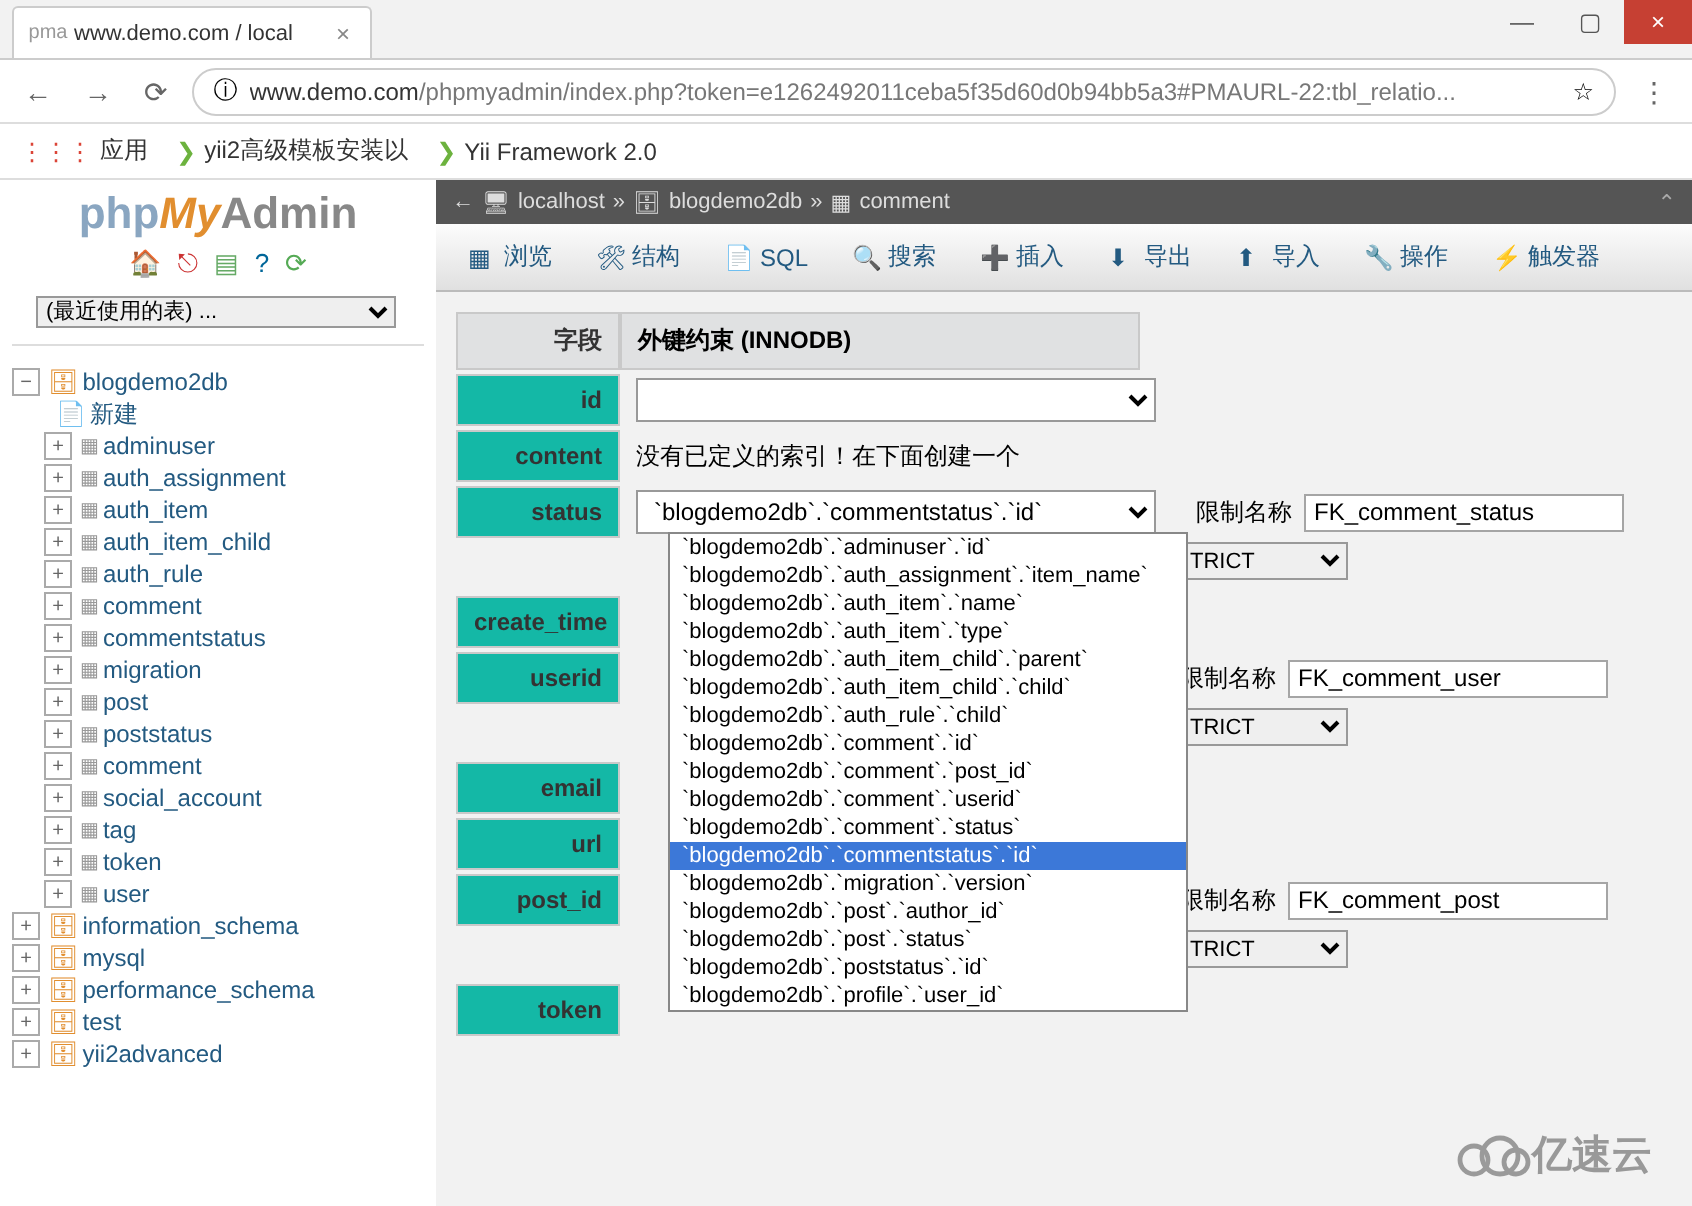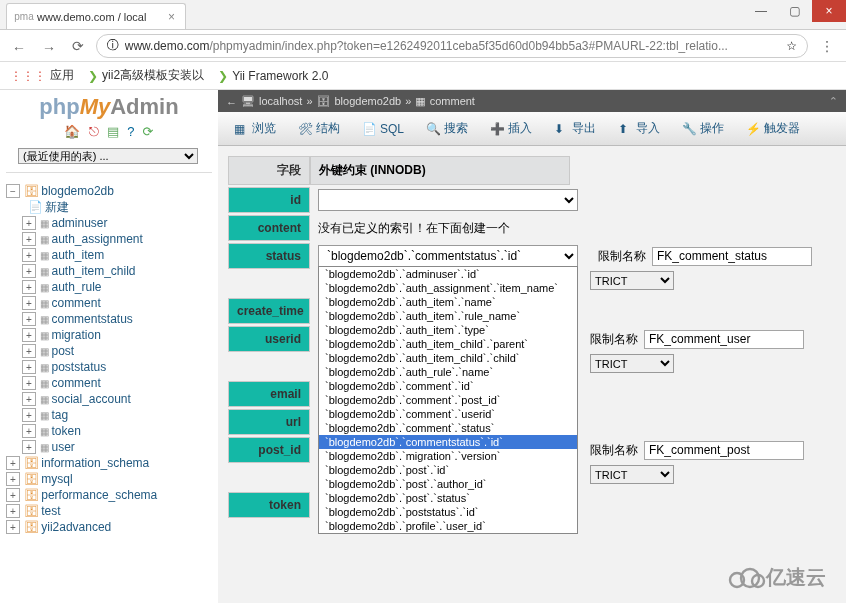--- a/index.html
+++ b/index.html
@@ -323,36 +323,34 @@
 
       <div class="fm-row">
         <div class="lbl bold">content</div>
         <div class="val">没有已定义的索引！在下面创建一个</div>
       </div>
 
       <div class="fm-row" style="position:relative;">
         <div class="lbl bold">status</div>
         <div class="val" style="position:relative;">
           <select class="dd"><option>`blogdemo2db`.`commentstatus`.`id`</option></select>
-          <div class="dropdown-list" id="dd-list" style="top:23px;left:8px;">
+          <div class="dropdown-list" id="dd-list" style="top:23px;left:24px;">
               <div class="dd-item">`blogdemo2db`.`adminuser`.`id`</div>
               <div class="dd-item">`blogdemo2db`.`auth_assignment`.`item_name`</div>
               <div class="dd-item">`blogdemo2db`.`auth_item`.`name`</div>
-              <div class="dd-item">`blogdemo2db`.`auth_item`.`rule_name`</div>
               <div class="dd-item">`blogdemo2db`.`auth_item`.`type`</div>
               <div class="dd-item">`blogdemo2db`.`auth_item_child`.`parent`</div>
               <div class="dd-item">`blogdemo2db`.`auth_item_child`.`child`</div>
-              <div class="dd-item">`blogdemo2db`.`auth_rule`.`name`</div>
+              <div class="dd-item">`blogdemo2db`.`auth_rule`.`child`</div>
               <div class="dd-item">`blogdemo2db`.`comment`.`id`</div>
               <div class="dd-item">`blogdemo2db`.`comment`.`post_id`</div>
               <div class="dd-item">`blogdemo2db`.`comment`.`userid`</div>
               <div class="dd-item">`blogdemo2db`.`comment`.`status`</div>
               <div class="dd-item hl">`blogdemo2db`.`commentstatus`.`id`</div>
               <div class="dd-item">`blogdemo2db`.`migration`.`version`</div>
-              <div class="dd-item">`blogdemo2db`.`post`.`id`</div>
               <div class="dd-item">`blogdemo2db`.`post`.`author_id`</div>
               <div class="dd-item">`blogdemo2db`.`post`.`status`</div>
               <div class="dd-item">`blogdemo2db`.`poststatus`.`id`</div>
               <div class="dd-item">`blogdemo2db`.`profile`.`user_id`</div>
             </div>
         </div>
         <span class="cname-lbl">限制名称</span>
         <input class="cname-input" value="FK_comment_status" style="">
       </div>
 

